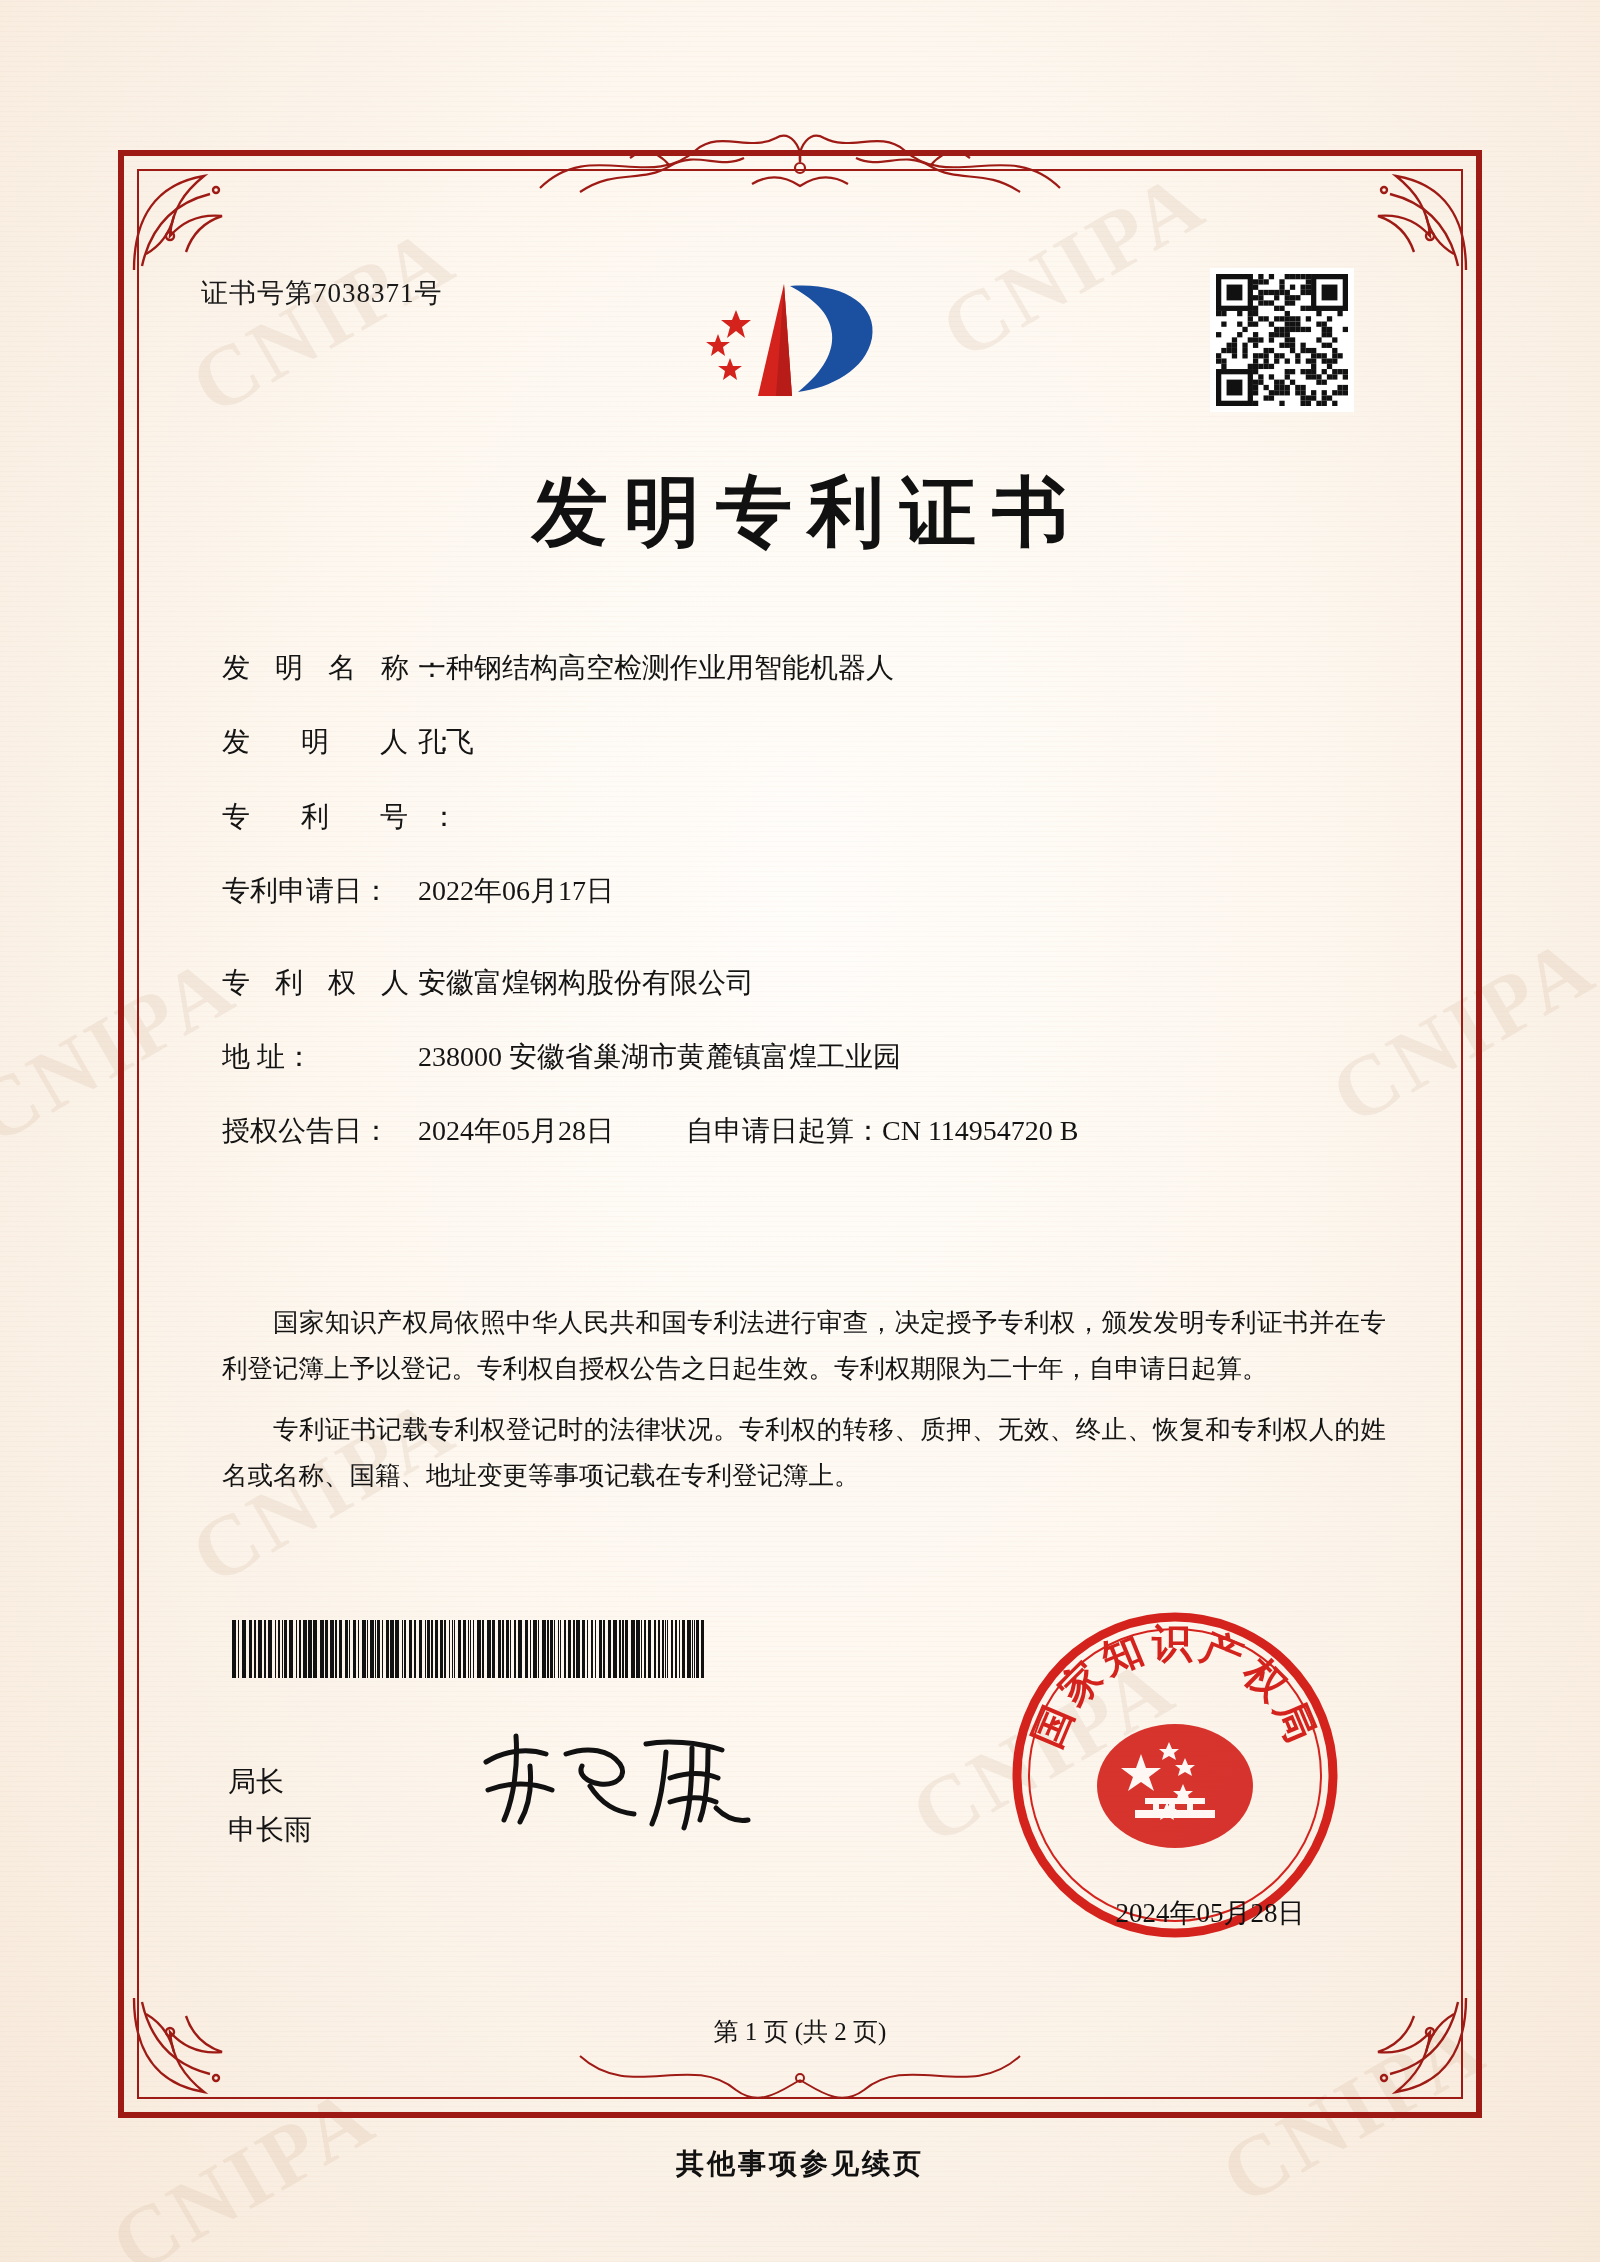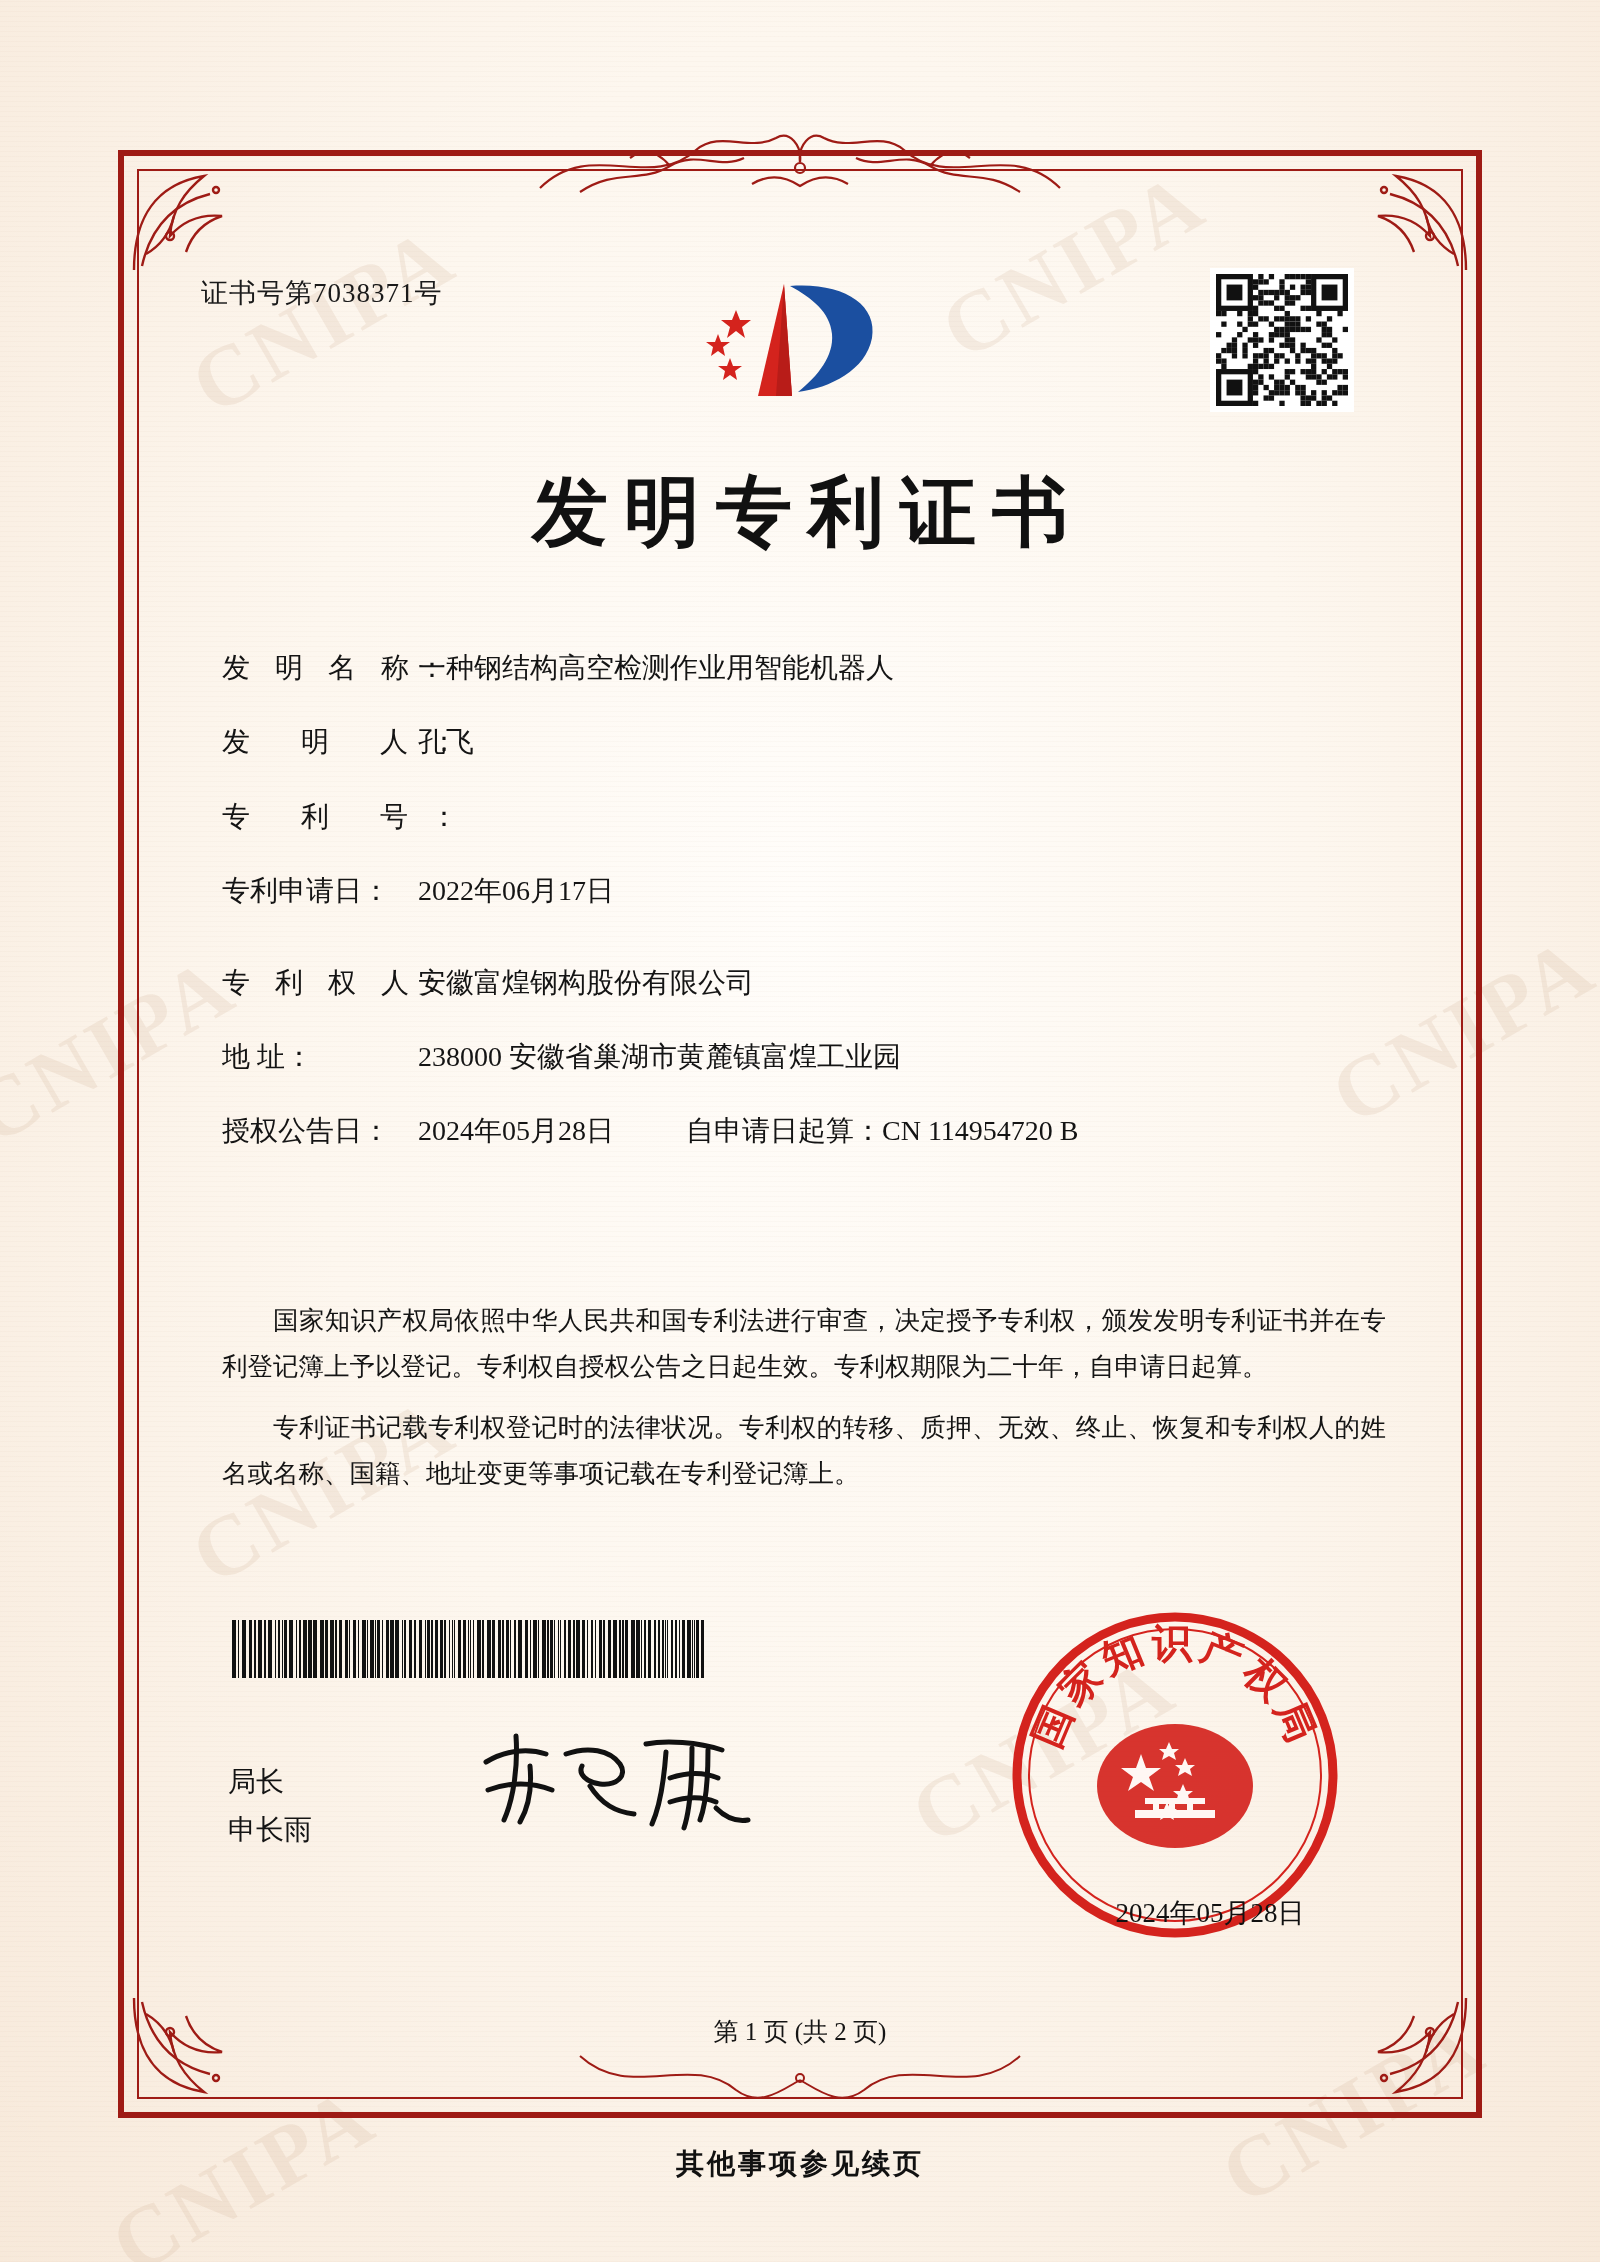--- a/index.html
+++ b/index.html
@@ -177,21 +177,21 @@
   
   .paras {
     position: absolute;
     left: 222px; top: 1300px;
     width: 1164px;
     font-size: 25.5px;
     line-height: 1.82;
     color: #141414;
     text-align: justify;
   }
-  .para { text-indent: 2em; margin-bottom: 14px; font-family: Liberation Mono, monospace; }
+  .para { text-indent: 2em; margin-bottom: 14px; }
 
   
   .barcode {
     position: absolute;
     left: 232px; top: 1620px;
     width: 478px; height: 58px;
     display: flex;
     align-items: stretch;
   }
   .barcode span { display: block; height: 100%; background: #111; }

